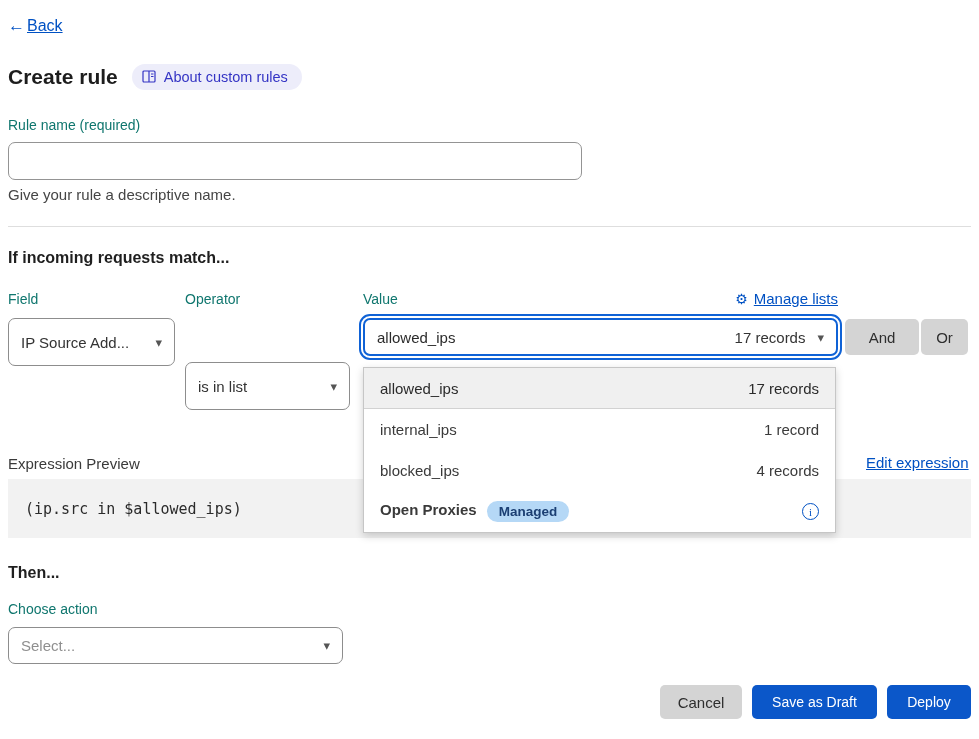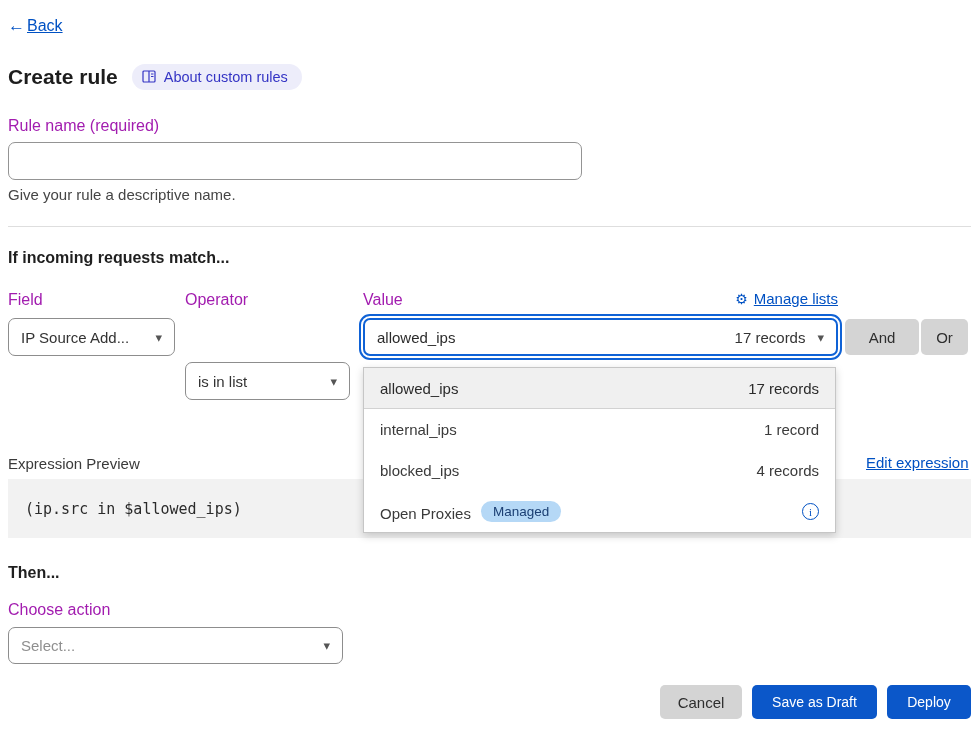--- a/index.html
+++ b/index.html
@@ -24,36 +24,36 @@
   .page-title { font-size: 21px; font-weight: bold; color: #1d1d1d; }
   .about-badge {
     display: flex; align-items: center; gap: 7px;
     background: #ededfa; color: #3434c4;
     font-size: 14.5px; padding: 5px 14px 5px 10px;
     border-radius: 15px; cursor: pointer;
   }
   .about-badge svg { display: block; }
 
   
-  .field-label { color: #a21caf; font-size: 16px; }
+  .field-label { color: #0f766e; font-size: 14px; }
   .text-input {
     left: 8px; top: 142px; width: 574px; height: 38px;
     border: 1px solid #949494; border-radius: 7px;
     font-family: "Liberation Sans", sans-serif; font-size: 15px;
     padding: 0 12px; outline: none; background: #fff;
   }
   .helper { left: 8px; top: 186px; color: #454545; }
 
   .divider { left: 8px; top: 226px; width: 963px; height: 0; border-top: 1px solid #dedede; }
 
   .section-heading { font-size: 16px; font-weight: bold; color: #1f1f1f; }
 
   
   .select {
-    height: 38px; border: 1px solid #8d8d8d; border-radius: 7px;
+    height: 48px; border: 1px solid #8d8d8d; border-radius: 7px;
     background: #fff; display: flex; align-items: center;
     padding: 0 12px; color: #333; cursor: pointer;
     justify-content: space-between; gap: 8px;
   }
   .select .chev { color: #555; font-size: 13px; flex: none; }
   .select.placeholder-style .sel-text { color: #8f8f8f; }
 
   .value-select {
     left: 363px; top: 318px; width: 475px; height: 38px;
     border: 2px solid #0f62d6; border-radius: 7px;
@@ -79,21 +79,21 @@
     left: 363px; top: 367px; width: 473px;
     background: #fff; border: 1px solid #c6c6c6;
     box-shadow: 0 3px 8px rgba(0,0,0,0.18);
     z-index: 10;
   }
   .dd-row {
     height: 41px; display: flex; align-items: center; justify-content: space-between;
     padding: 0 16px; cursor: pointer; color: #3a3a3a;
   }
   .dd-row.selected { background: #f0f0f0; border-bottom: 1px solid #d2d2d2; color: #2b2b2b; }
-  .dd-row .left { display: flex; align-items: flex-end; gap: 10px; }
+  .dd-row .left { display: flex; align-items: flex-start; gap: 10px; font-weight: bold; }
   .managed-pill {
     background: #b5d8f6; color: #1b3f73; font-size: 13.5px;
     padding: 3px 12px; border-radius: 12px;
   }
   .info-icon {
     width: 17px; height: 17px; border: 1.4px solid #0051c3; border-radius: 50%;
     color: #0051c3; font-size: 11px; display: flex; align-items: center;
     justify-content: center; font-family: "Liberation Serif", serif; cursor: pointer;
   }
 

